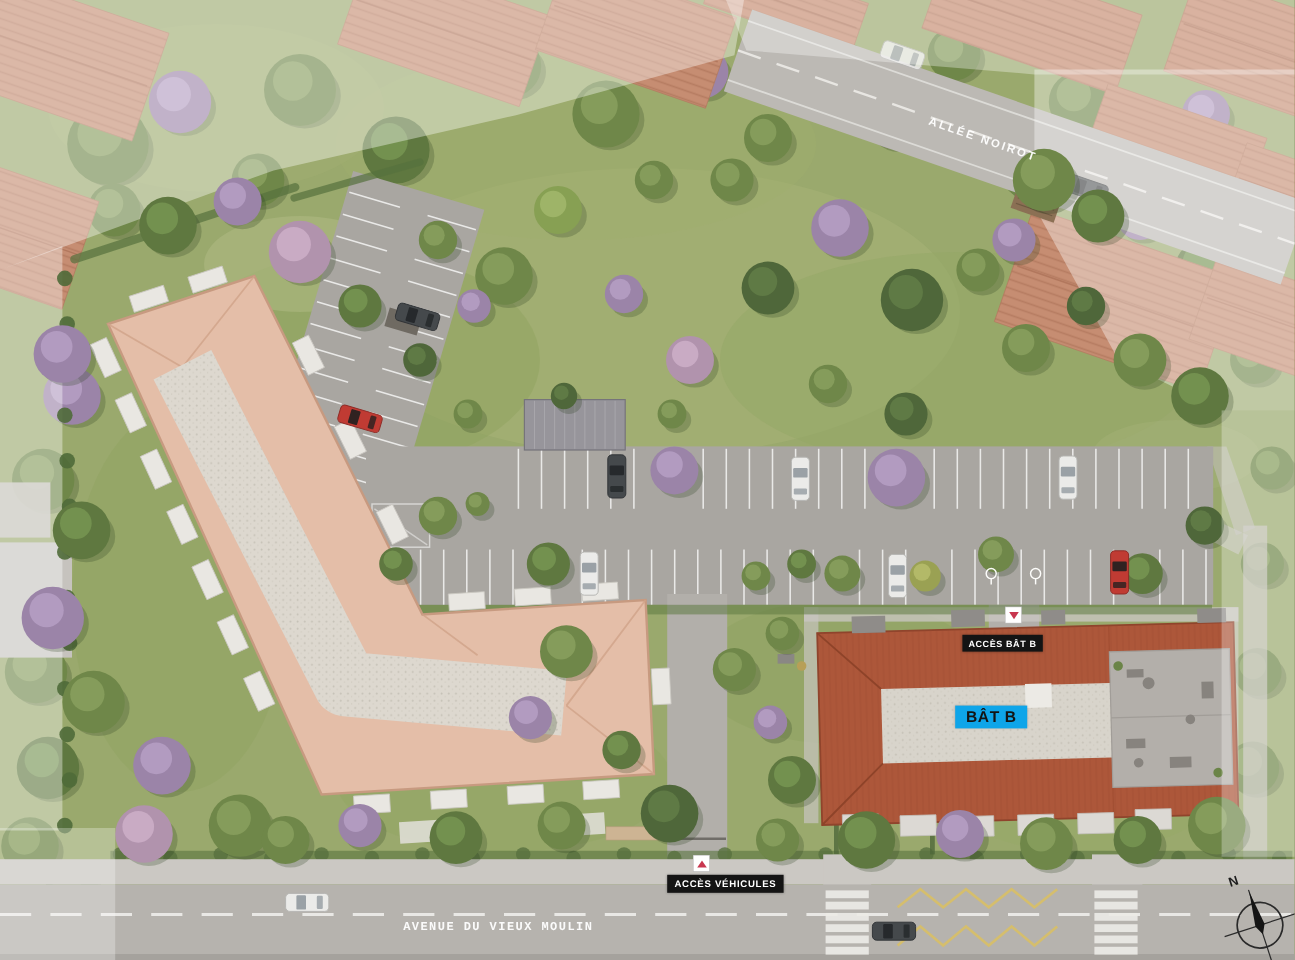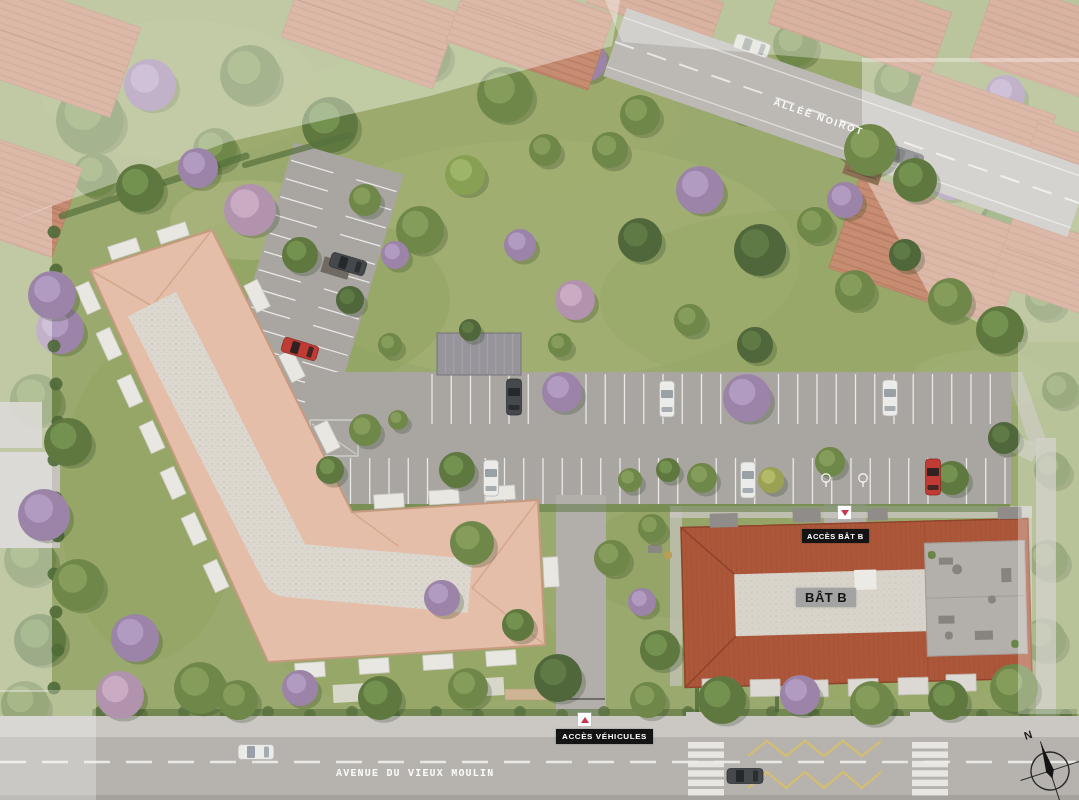--- a/index.html
+++ b/index.html
@@ -4,21 +4,21 @@
 <style>
   html,body{margin:0;padding:0;background:#777;}
   .scene{position:relative;width:1079px;height:800px;overflow:hidden;background:#9aa96d;
          font-family:"Liberation Sans",sans-serif;}
   .scene svg{position:absolute;left:0;top:0;}
   .ovl{position:absolute;z-index:3;white-space:nowrap;}
   .street-label{color:rgba(255,255,255,.95);font-weight:bold;}
   .lbl-allee{left:776px;top:96px;font-size:9.5px;letter-spacing:2px;
              transform:rotate(19deg);transform-origin:0 0;}
   .lbl-avenue{left:336px;top:768px;font-size:10px;letter-spacing:1.2px;font-family:Liberation Mono, monospace;}
-  .batb-label{left:796px;top:588px;background:#a3a3a3;color:#141414;font-weight:bold;
+  .batb-label{left:796px;top:588px;background:#0ea5e9;color:#141414;font-weight:bold;
               font-size:13px;letter-spacing:.5px;padding:2px 9px;box-shadow:0 0 2px rgba(0,0,0,.25);}
   .badge{background:#141414;color:#ffffff;font-weight:bold;box-shadow:0 0 2px rgba(0,0,0,.3);}
   .badge-b{left:802px;top:492px;font-size:7.5px;letter-spacing:.5px;padding:2.5px 5px;margin-top:37px;}
   .badge-v{left:556px;top:729px;font-size:8px;letter-spacing:.6px;padding:3px 6px;}
   .access-marker{position:absolute;z-index:3;width:13px;height:13px;background:#fff;
                  box-shadow:0 0 0 .5px #bbb;display:flex;align-items:center;justify-content:center;}
   .marker-b{left:838px;top:506px;}
   .marker-v{left:578px;top:713px;}
   .tri-down{width:0;height:0;border-left:4px solid transparent;border-right:4px solid transparent;
             border-top:6.5px solid #c8374f;}

